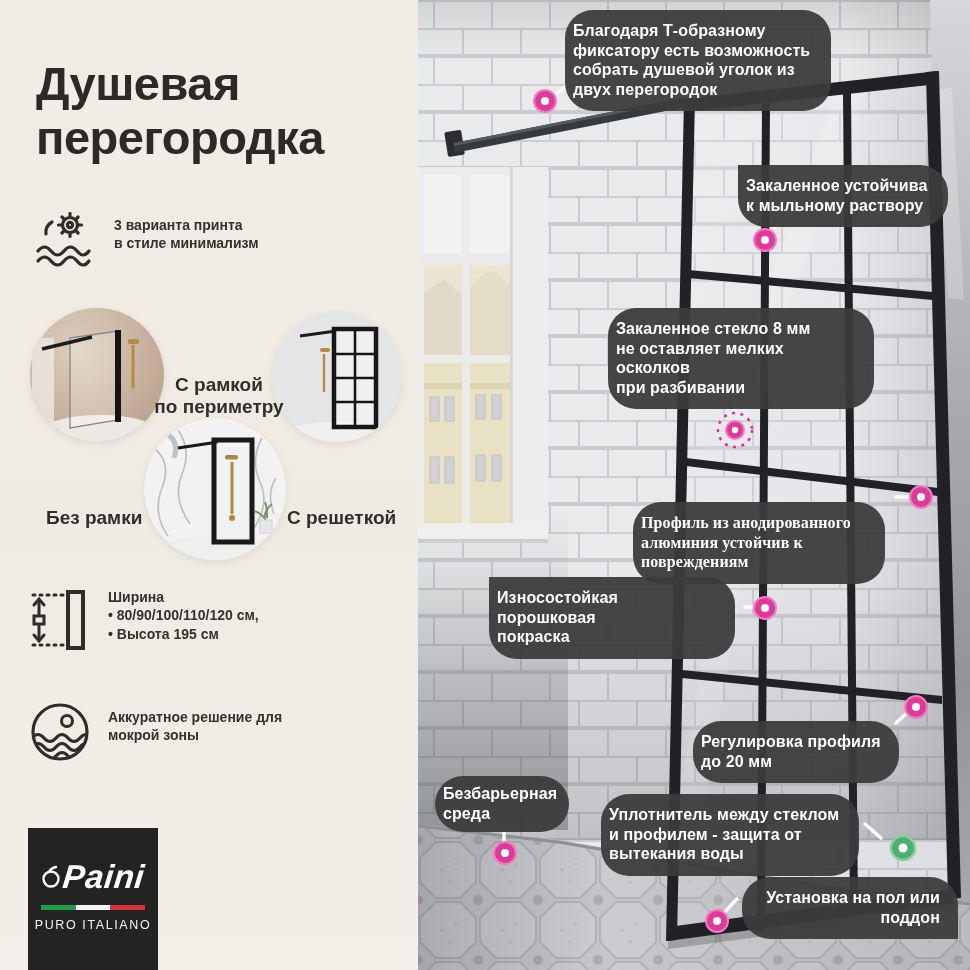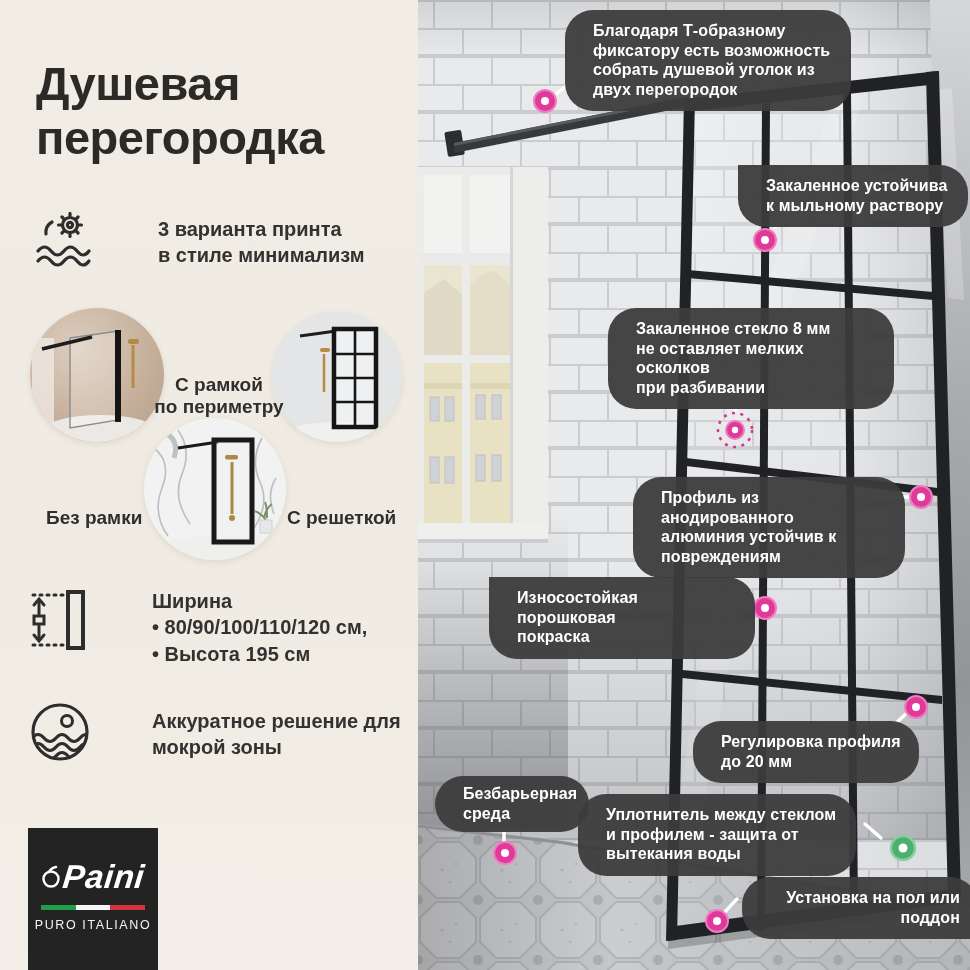--- a/index.html
+++ b/index.html
@@ -4,39 +4,39 @@
 <style>
   html,body{margin:0;padding:0;background:#ffffff;}
   #page{position:relative;width:970px;height:970px;overflow:hidden;
         font-family:"Liberation Sans","DejaVu Sans",sans-serif;
         background:linear-gradient(180deg,#f1ede5 0%,#efebe2 55%,#f3efe8 100%);}
   .pre{white-space:pre-line;}
   
   #title{position:absolute;left:36px;top:26px;font-size:47px;line-height:1.13;
          font-weight:700;color:#2b2a27;letter-spacing:-0.5px;}
   .feature{position:absolute;color:#303030;}
-  .feature .ftxt{position:absolute;left:80px;top:4px;width:270px;font-size:20px;
-                 font-weight:700;line-height:1.32;color:#323230;margin-left:44px;}
+  .feature .ftxt{position:absolute;left:80px;top:4px;width:270px;font-size:14px;
+                 font-weight:700;line-height:1.32;color:#323230;}
   .circle{position:absolute;border-radius:50%;overflow:hidden;
           box-shadow:0 2px 6px rgba(90,80,60,0.12);}
   .vlabel{position:absolute;font-size:19px;font-weight:700;color:#2e2e2c;line-height:1.18;}
   
   #logo{position:absolute;left:28px;top:828px;width:130px;height:142px;background:#232323;
         text-align:center;color:#fff;}
   #brandrow{margin-top:30px;display:flex;align-items:center;justify-content:center;gap:2px;}
   #brandname{font-size:33px;font-weight:700;font-style:italic;transform:skewX(-6deg);
              letter-spacing:0.5px;}
   #tricolor{width:104px;height:5px;margin:9px auto 8px auto;display:flex;}
   #tricolor i{flex:1;height:5px;}
   #tagline{font-size:12.5px;letter-spacing:1.6px;font-weight:400;color:#f4f4f4;}
   
   #photo{position:absolute;left:418px;top:0;width:552px;height:970px;}
   
   .callout{position:absolute;background:rgba(60,60,60,0.95);color:#ffffff;
-           border-radius:28px;padding:11px 18px 12px 28px;font-size:16px;
+           border-radius:28px;padding:11px 18px 12px 8px;font-size:16px;
            font-weight:700;line-height:1.22;letter-spacing:0.1px;}
   .sq-tl{border-top-left-radius:0;}
 </style>
 </head>
 <body>
 
 <div id="page">
 
   <div id="photo">
     <svg width="552" height="970" viewBox="0 0 552 970">
@@ -347,28 +347,28 @@
 
   <div class="callout pre" style="left:565px;top:10px;width:240px;">Благодаря Т-образному
 фиксатору есть возможность
 собрать душевой уголок из
 двух перегородок</div>
   <div class="callout pre sq-tl" style="left:738px;top:165px;width:184px;">Закаленное устойчива
 к мыльному раствору</div>
   <div class="callout pre" style="left:608px;top:308px;width:240px;">Закаленное стекло 8 мм
 не оставляет мелких осколков
 при разбивании</div>
-  <div class="callout pre" style="left:633px;top:477px;width:226px;">Профиль из анодированного
+  <div class="callout pre" style="left:633px;top:502px;width:226px;font-family:Liberation Serif, serif;">Профиль из анодированного
 алюминия устойчив к
 повреждениям</div>
   <div class="callout pre sq-tl" style="left:489px;top:577px;width:220px;">Износостойкая порошковая
 покраска</div>
   <div class="callout pre" style="left:693px;top:721px;width:180px;">Регулировка профиля
 до 20 мм</div>
   <div class="callout pre" style="left:435px;top:776px;width:108px;padding-top:8px;padding-bottom:9px;">Безбарьерная
 среда</div>
-  <div class="callout pre" style="left:578px;top:794px;width:232px;">Уплотнитель между стеклом
+  <div class="callout pre" style="left:601px;top:794px;width:232px;">Уплотнитель между стеклом
 и профилем - защита от
 вытекания воды</div>
   <div class="callout pre" style="left:742px;top:877px;width:190px;border-bottom-right-radius:0;text-align:right;">Установка на пол или
 поддон</div>
 
 </div>
 
 </body></html>

